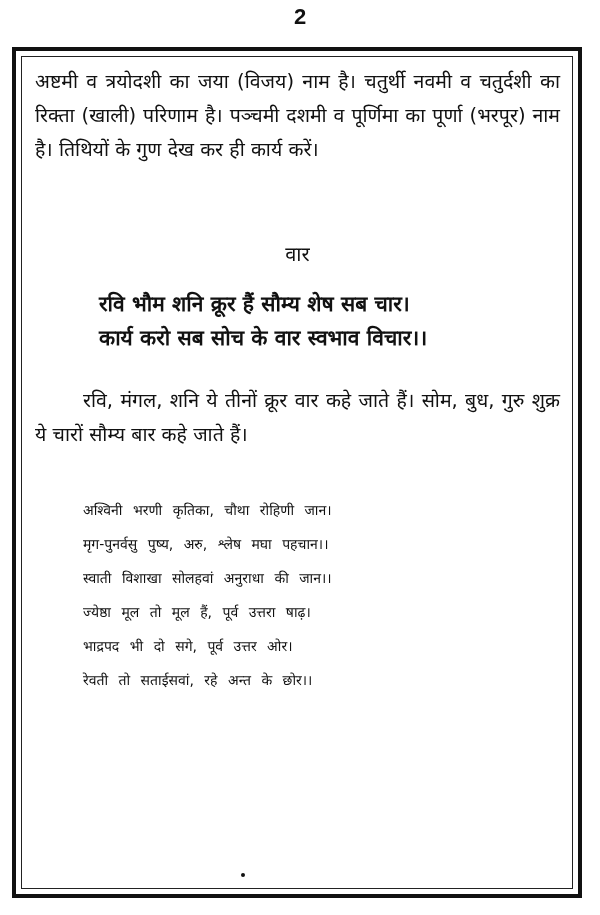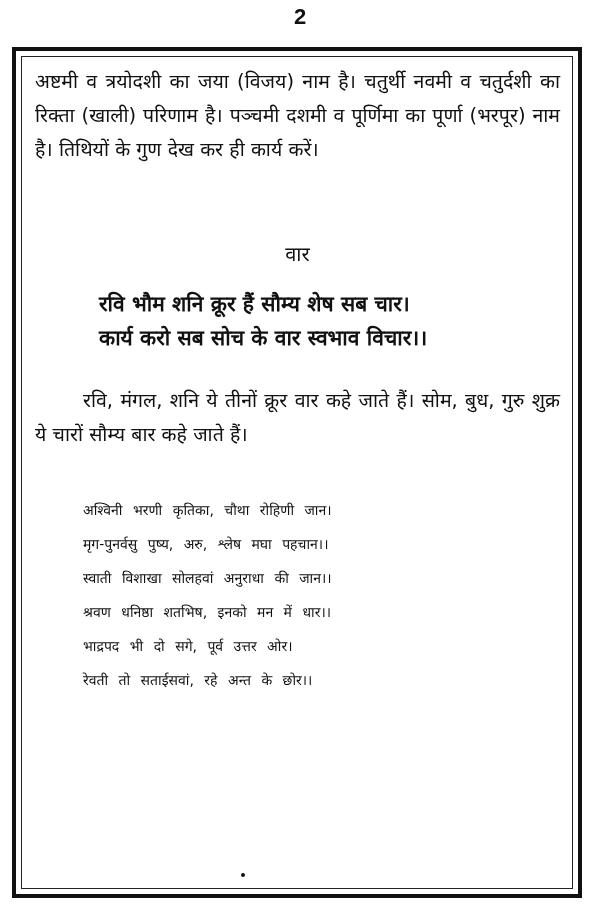--- a/index.html
+++ b/index.html
@@ -131,21 +131,21 @@
           <span class="verse-line">कार्य करो सब सोच के वार स्वभाव विचार।।</span>
         </p>
         <p class="para vaar-note">रवि, मंगल, शनि ये तीनों क्रूर वार कहे जाते हैं। सोम, बुध, गुरु शुक्र ये चारों सौम्य बार कहे जाते हैं।</p>
       </div>
 
       <div class="nakshatra-block">
         <p class="nakshatra-verse">
           <span class="verse-line">अश्विनी भरणी कृतिका, चौथा रोहिणी जान।</span>
           <span class="verse-line">मृग-पुनर्वसु पुष्य, अरु, श्लेष मघा पहचान।।</span>
           <span class="verse-line">स्वाती विशाखा सोलहवां अनुराधा की जान।।</span>
-          <span class="verse-line">श्रवण धनिष्ठा शतभिष, इनको मन में धार।।</span>
+          <span class="verse-line">ज्येष्ठा मूल तो मूल हैं, पूर्व उत्तरा षाढ़।</span>
           <span class="verse-line">भाद्रपद भी दो सगे, पूर्व उत्तर ओर।</span>
           <span class="verse-line">रेवती तो सताईसवां, रहे अन्त के छोर।।</span>
         </p>
       </div>
 
     </div>
   </div>
   <div class="speck" style="left:225px; top:822px;"></div>
 </div>
 

